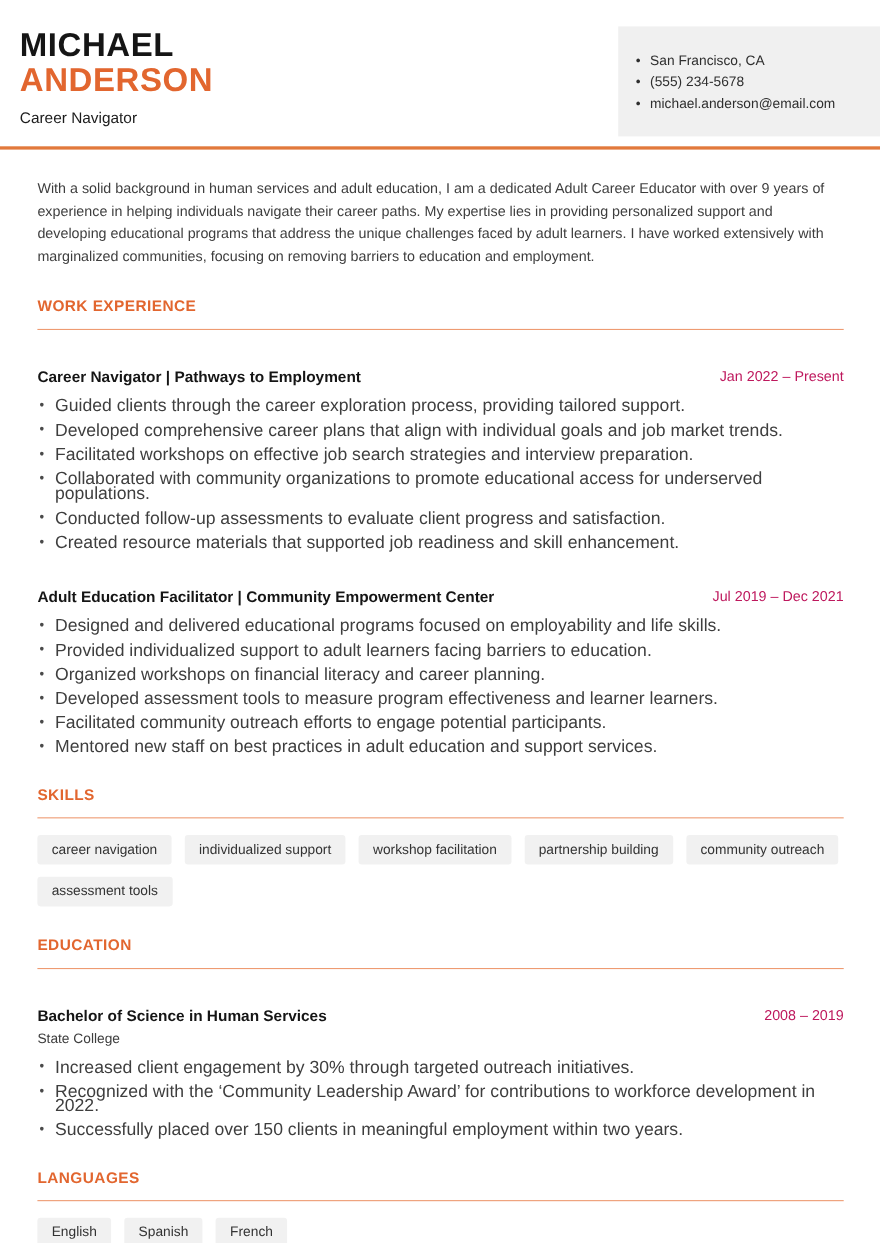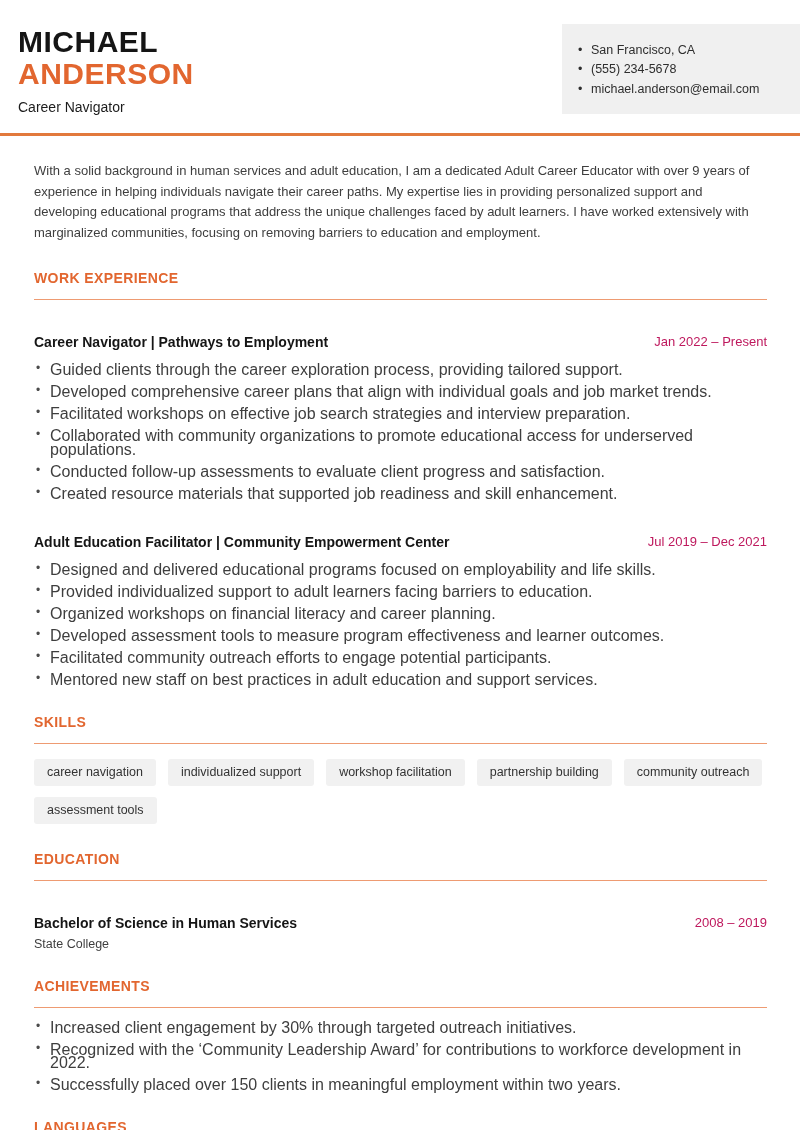--- a/index.html
+++ b/index.html
@@ -19,21 +19,21 @@
     color:var(--text);
   }
   .page{width:800px;height:1130px;background:#fff;position:relative;}
 
   
   .header{position:relative;padding:26px 0 0 18px;height:133px;}
   .name{font-size:30px;font-weight:700;line-height:32px;letter-spacing:.5px;color:var(--heading_text);}
   .name.last{color:var(--accent);}
   .job-title{margin-top:9px;font-size:14px;color:#1c1c1c;}
   .contact-card{
-    position:absolute;top:24px;right:0;width:238px;height:90px;
+    position:absolute;top:24px;right:0;width:238px;height:100px;
     background:var(--contact_bg);
     display:flex;flex-direction:column;justify-content:center;
     padding:10px 14px 10px 16px;
   }
   .contact-card ul{list-style:none;}
   .contact-card li{
     position:relative;padding-left:13px;font-size:12.5px;color:#2e2e2e;
     margin:5.5px 0;line-height:14px;
   }
   .contact-card li::before{content:"•";position:absolute;left:0;top:0;color:#2e2e2e;}
@@ -117,21 +117,21 @@
 
       <article class="job">
         <div class="entry-head">
           <h3 class="entry-role">Adult Education Facilitator | Community Empowerment Center</h3>
           <span class="entry-dates">Jul 2019 – Dec 2021</span>
         </div>
         <ul class="bullets">
           <li>Designed and delivered educational programs focused on employability and life skills.</li>
           <li>Provided individualized support to adult learners facing barriers to education.</li>
           <li>Organized workshops on financial literacy and career planning.</li>
-          <li>Developed assessment tools to measure program effectiveness and learner outcomes.</li>
+          <li>Developed assessment tools to measure program effectiveness and learner learners.</li>
           <li>Facilitated community outreach efforts to engage potential participants.</li>
           <li>Mentored new staff on best practices in adult education and support services.</li>
         </ul>
       </article>
     </section>
 
     <section>
       <h2 class="section-title">SKILLS</h2>
       <div class="chips">
         <span class="chip">career navigation</span>
@@ -146,21 +146,20 @@
     <section>
       <h2 class="section-title">EDUCATION</h2>
       <div class="entry-head">
         <h3 class="entry-role">Bachelor of Science in Human Services</h3>
         <span class="entry-dates">2008 – 2019</span>
       </div>
       <div class="edu-school">State College</div>
     </section>
 
     <section>
-      <h2 class="section-title">ACHIEVEMENTS</h2>
       <ul class="bullets">
         <li>Increased client engagement by 30% through targeted outreach initiatives.</li>
         <li>Recognized with the ‘Community Leadership Award’ for contributions to workforce development in 2022.</li>
         <li>Successfully placed over 150 clients in meaningful employment within two years.</li>
       </ul>
     </section>
 
     <section>
       <h2 class="section-title">LANGUAGES</h2>
       <div class="chips">

